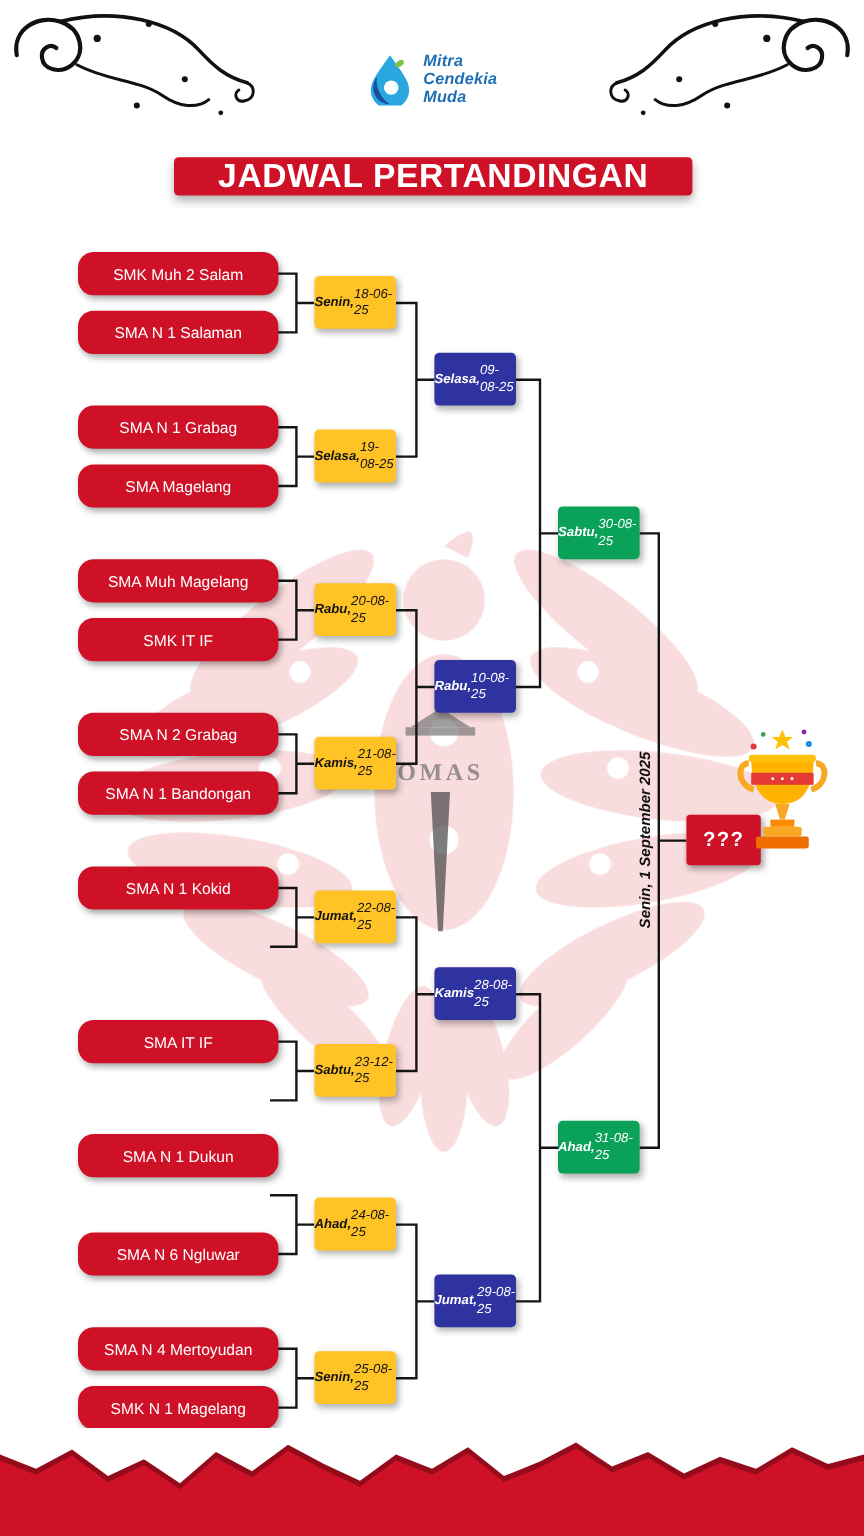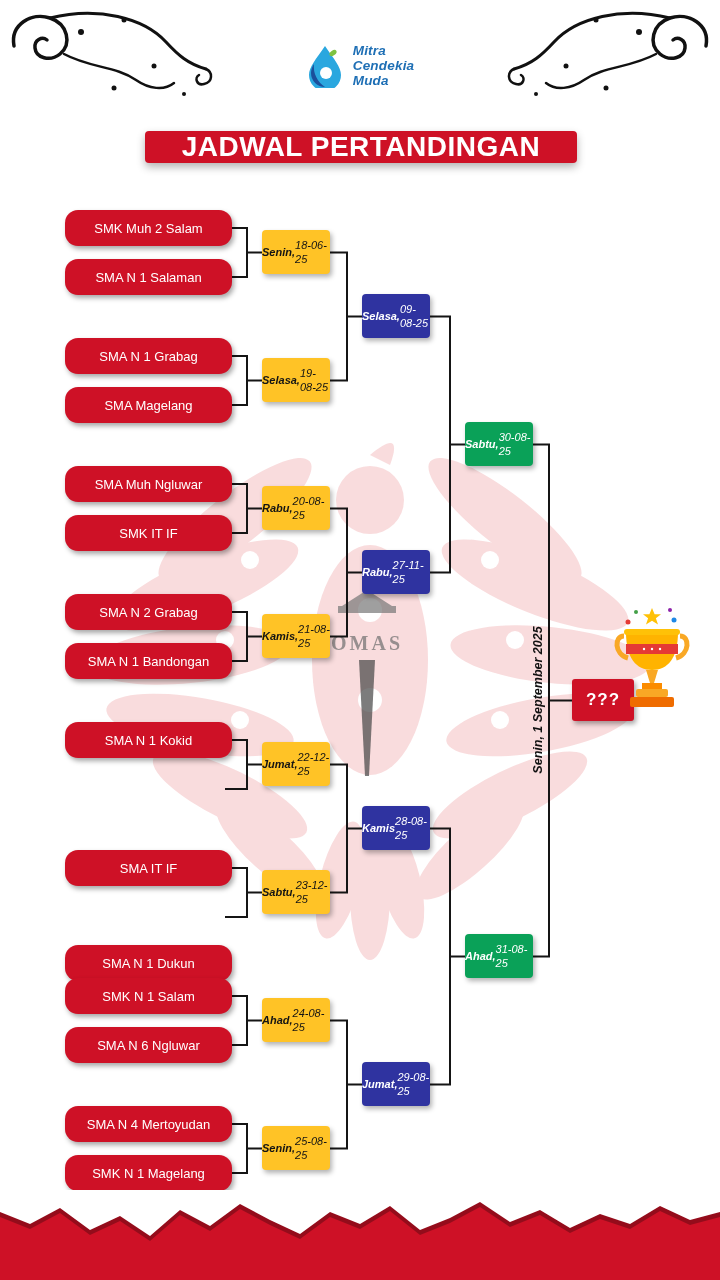--- a/index.html
+++ b/index.html
@@ -142,28 +142,27 @@
       M330 1020.5H347V1148.5H330M347 1084.5H362
       M430 316.5H450V572.5H430M450 444.5H465
       M430 828.5H450V1084.5H430M450 956.5H465
       M533 444.5H549V956.5H533M549 700.5H572"></path>
   </svg>
 
   <div class="team" style="top:210px">SMK Muh 2 Salam</div>
   <div class="team" style="top:259px">SMA N 1 Salaman</div>
   <div class="team" style="top:338px">SMA N 1 Grabag</div>
   <div class="team" style="top:387px">SMA Magelang</div>
-  <div class="team" style="top:466px">SMA Muh Ngluwar</div>
+  <div class="team" style="top:466px">SMA Muh Magelang</div>
   <div class="team" style="top:515px">SMK IT IF</div>
   <div class="team" style="top:594px">SMA N 2 Grabag</div>
   <div class="team" style="top:643px">SMA N 1 Bandongan</div>
   <div class="team" style="top:722px">SMA N 1 Kokid</div>
   <div class="team" style="top:850px">SMA IT IF</div>
   <div class="team" style="top:945px">SMA N 1 Dukun</div>
-  <div class="team" style="top:978px">SMK N 1 Salam</div>
   <div class="team" style="top:1027px">SMA N 6 Ngluwar</div>
   <div class="team" style="top:1106px">SMA N 4 Mertoyudan</div>
   <div class="team" style="top:1155px">SMK N 1 Magelang</div>
 
   <div class="match m-yellow" style="top:230px">
     <span class="d1">Senin,</span>
     <span class="d2">18-06-25</span>
   </div>
   <div class="match m-yellow" style="top:358px">
     <span class="d1">Selasa,</span>
@@ -172,42 +171,42 @@
   <div class="match m-yellow" style="top:486px">
     <span class="d1">Rabu,</span>
     <span class="d2">20-08-25</span>
   </div>
   <div class="match m-yellow" style="top:614px">
     <span class="d1">Kamis,</span>
     <span class="d2">21-08-25</span>
   </div>
   <div class="match m-yellow" style="top:742px">
     <span class="d1">Jumat,</span>
-    <span class="d2">22-12-25</span>
+    <span class="d2">22-08-25</span>
   </div>
   <div class="match m-yellow" style="top:870px">
     <span class="d1">Sabtu,</span>
     <span class="d2">23-12-25</span>
   </div>
   <div class="match m-yellow" style="top:998px">
     <span class="d1">Ahad,</span>
     <span class="d2">24-08-25</span>
   </div>
   <div class="match m-yellow" style="top:1126px">
     <span class="d1">Senin,</span>
     <span class="d2">25-08-25</span>
   </div>
 
   <div class="match m-navy" style="top:294px">
     <span class="d1">Selasa,</span>
     <span class="d2">09-08-25</span>
   </div>
   <div class="match m-navy" style="top:550px">
     <span class="d1">Rabu,</span>
-    <span class="d2">27-11-25</span>
+    <span class="d2">10-08-25</span>
   </div>
   <div class="match m-navy" style="top:806px">
     <span class="d1">Kamis</span>
     <span class="d2">28-08-25</span>
   </div>
   <div class="match m-navy" style="top:1062px">
     <span class="d1">Jumat,</span>
     <span class="d2">29-08-25</span>
   </div>
 

